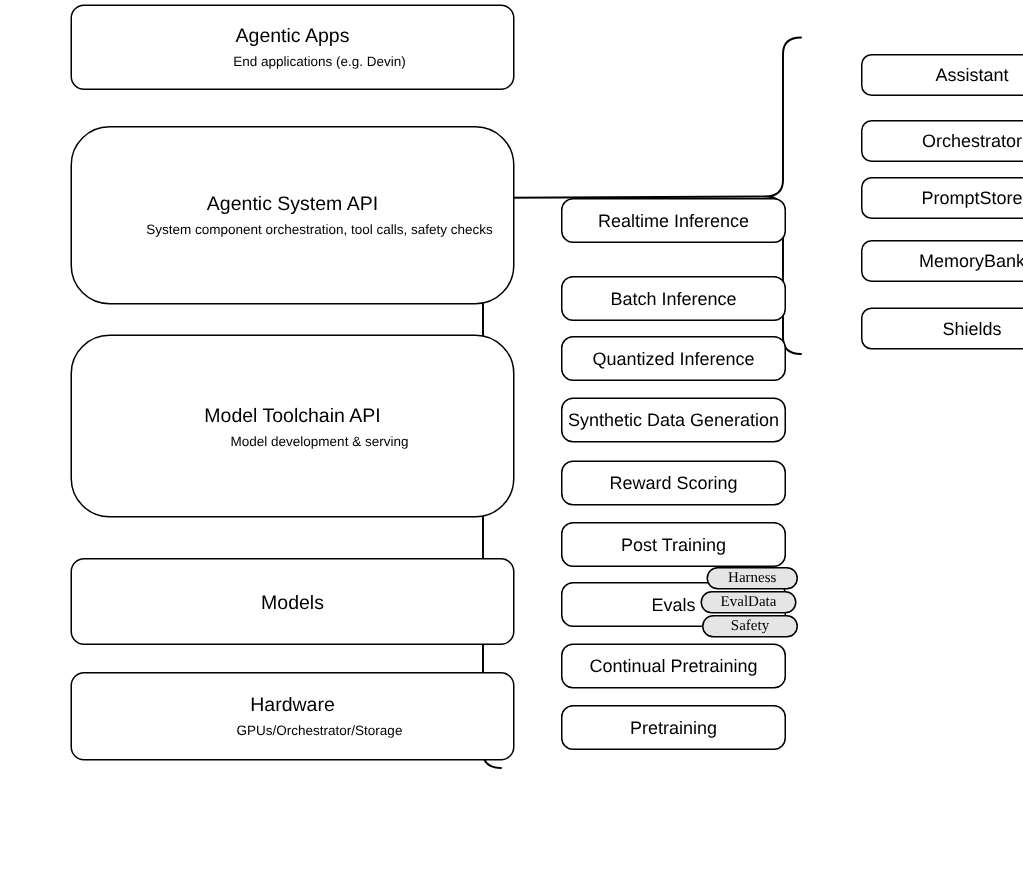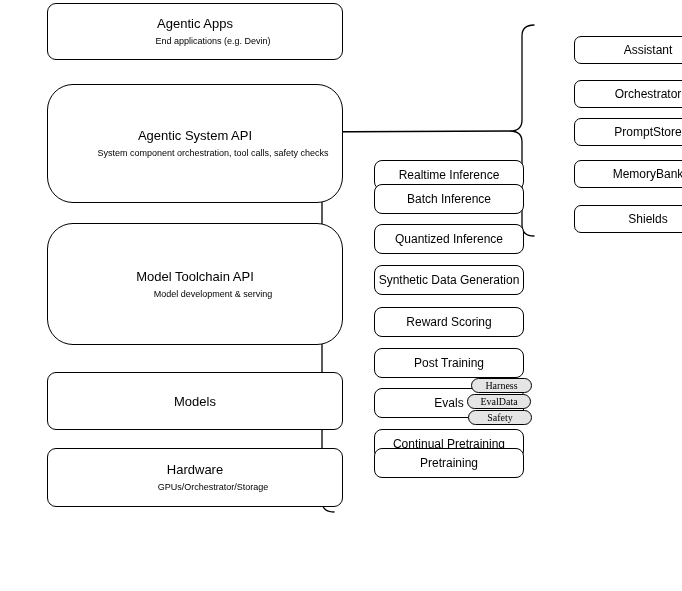--- a/index.html
+++ b/index.html
@@ -116,21 +116,21 @@
   <div class="node layer-node" style="top:372px;height:58px;border-radius:9px;">
     <div class="layer-title">Models</div>
   </div>
 
   <div class="node layer-node" style="top:448px;height:59px;border-radius:9px;">
     <div class="layer-title">Hardware</div>
     <div class="layer-subtitle">GPUs/Orchestrator/Storage</div>
   </div>
 
 
-  <div class="node tool-node" style="top:160px;justify-content:center;">
+  <div class="node tool-node" style="top:132px;justify-content:center;">
     <span>Realtime Inference</span>
   </div>
   <div class="node tool-node" style="top:184px;">
     <span>Batch Inference</span>
   </div>
   <div class="node tool-node" style="top:224px;">
     <span>Quantized Inference</span>
   </div>
   <div class="node tool-node" style="top:265px;">
     <span>Synthetic Data Generation</span>
@@ -140,21 +140,21 @@
   </div>
   <div class="node tool-node" style="top:348px;">
     <span>Post Training</span>
   </div>
   <div class="node tool-node" style="top:388px;">
     <span>Evals</span>
   </div>
   <div class="node tool-node" style="top:429px;">
     <span>Continual Pretraining</span>
   </div>
-  <div class="node tool-node" style="top:448px;">
+  <div class="node tool-node" style="top:470px;">
     <span>Pretraining</span>
   </div>
 
   <div class="pill" style="left:471px;top:378px;width:61px;">
     <span>Harness</span>
   </div>
   <div class="pill" style="left:467px;top:394px;width:64px;">
     <span>EvalData</span>
   </div>
   <div class="pill" style="left:468px;top:410px;width:64px;">

